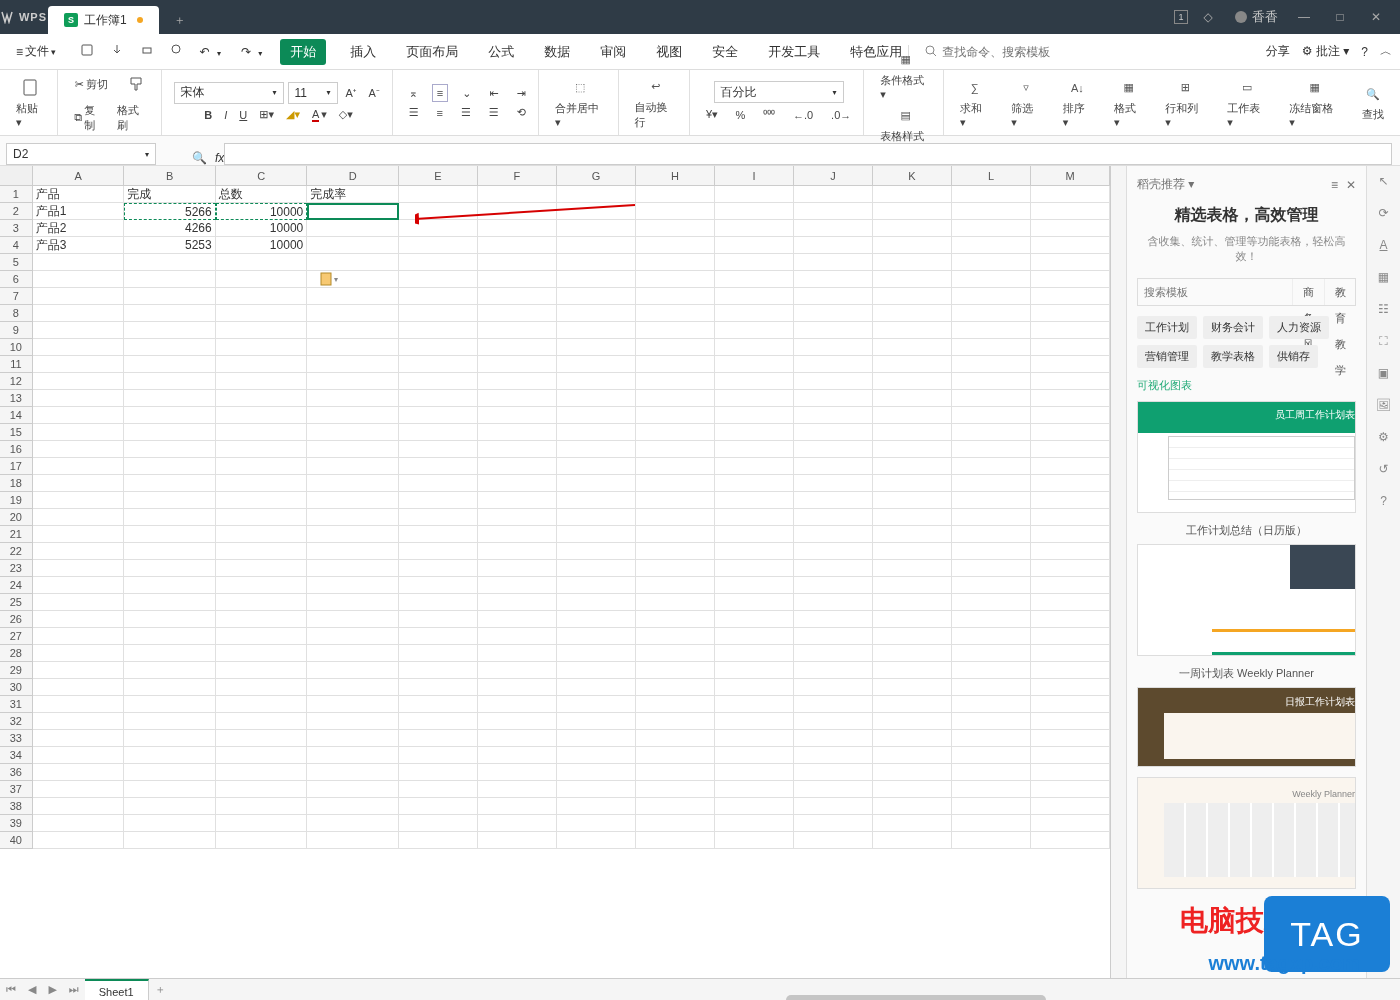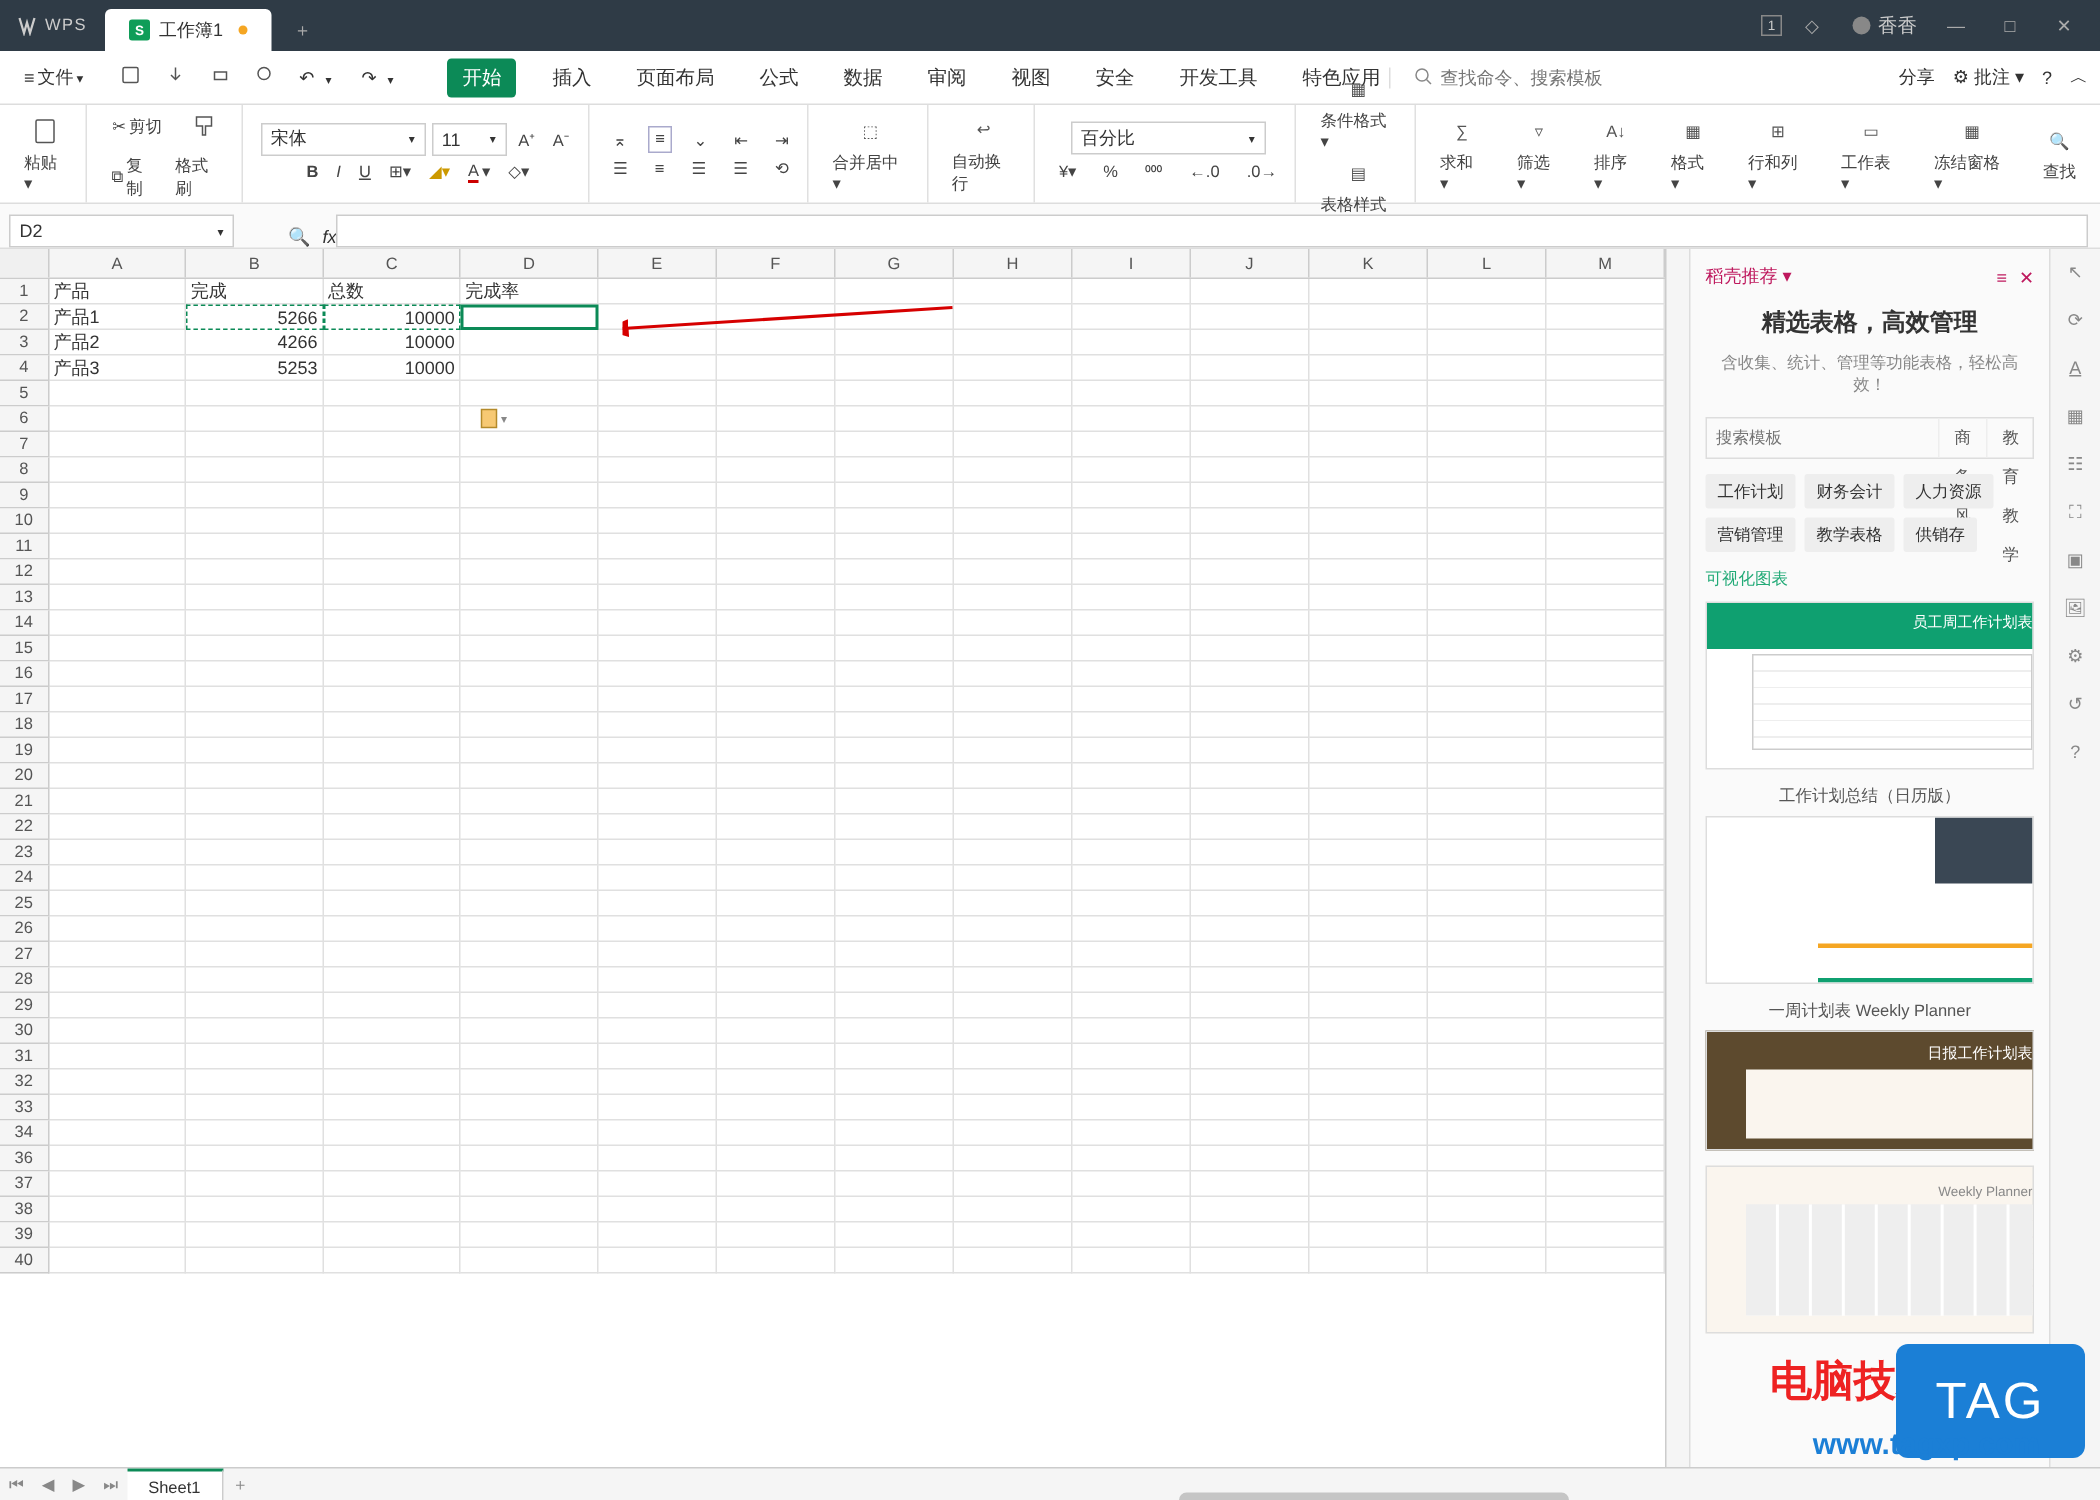--- a/index.html
+++ b/index.html
@@ -1,34 +1,34 @@
 <!DOCTYPE html>
 <html><head>
 <meta charset="utf-8">
 <style>
 *{box-sizing:border-box;margin:0;padding:0;font-family:"Microsoft YaHei",Arial,sans-serif}
 body{width:1400px;height:1000px;background:#fff;overflow:hidden;font-size:12px;color:#333;position:relative}
 .titlebar{height:34px;background:#2f3b46;display:flex;align-items:center;color:#ccc}
-.app-icon{width:70px;display:flex;align-items:center;justify-content:center;font-weight:normal;font-size:11px;letter-spacing:1px}
+.app-icon{width:48px;display:flex;align-items:center;justify-content:center;font-weight:bold;font-size:11px;letter-spacing:1px}
 .app-icon svg{margin-right:4px}
 .tab{height:28px;margin-top:6px;padding:0 16px;display:flex;align-items:center;font-size:12px;border-radius:4px 4px 0 0;position:relative}
 .tab.active{background:#fff;color:#333}
 .tab-icon{width:14px;height:14px;background:#0f9d58;border-radius:2px;margin-right:6px;display:flex;align-items:center;justify-content:center;color:#fff;font-size:9px;font-weight:bold}
 .tab-dirty{width:6px;height:6px;border-radius:50%;background:#f5a623;margin-left:10px}
 .plus-tab{width:30px;height:28px;display:flex;align-items:center;justify-content:center;margin-top:6px;margin-left:6px;cursor:pointer;color:#aaa}
 .win-controls{margin-left:auto;display:flex;align-items:center;gap:4px;padding-right:8px}
 .win-controls .ctrl{width:32px;height:26px;display:flex;align-items:center;justify-content:center;cursor:pointer;color:#aaa}
 .user-badge{display:flex;align-items:center;gap:4px;font-size:13px;padding:0 6px}
 .square{width:14px;height:14px;border:1px solid #888;font-size:9px;display:flex;align-items:center;justify-content:center}
 
 .menubar{height:36px;border-bottom:1px solid #ddd;display:flex;align-items:center;padding:0 8px;background:#fff}
 .menu-file{display:flex;align-items:center;gap:2px;padding:4px 8px;cursor:pointer;border-radius:3px}
 .qat-group{display:flex;gap:8px;margin-left:12px;align-items:center}
 .qat-group span{cursor:pointer;padding:4px}
-.ribbon-tabs{display:flex;gap:18px;margin-left:28px;align-items:flex-end}
+.ribbon-tabs{display:flex;gap:18px;margin-left:10px;align-items:flex-end}
 .rtab{cursor:pointer;padding:4px 6px;font-size:13px}
 .rtab.active{background:#0c8a57;color:#fff;border-radius:3px;padding:4px 10px}
 .menu-right{margin-left:auto;display:flex;align-items:center;gap:12px}
 .search-box{display:flex;align-items:center;gap:4px;border-left:1px solid #ddd;padding-left:16px;color:#888}
 .search-box input{border:none;outline:none;font-size:12px;color:#888;width:120px}
 
 .ribbon{height:66px;border-bottom:1px solid #ddd;display:flex;align-items:center;padding:0 8px;gap:6px;background:#fff}
 .rgroup{display:flex;flex-direction:column;align-items:center;justify-content:center;height:100%;padding:0 4px}
 .rgroup.sep{border-right:1px solid #e0e0e0;padding-right:8px;margin-right:2px}
 .rgroup .top{display:flex;gap:4px;align-items:center;margin-bottom:2px}
@@ -54,21 +54,21 @@
 .row{display:flex;height:17px}
 .row-h{width:34px;border-right:1px solid #ccc;border-bottom:1px solid #ccc;background:#f5f5f5;text-align:center;font-size:11px;line-height:17px;color:#555}
 .cell{width:82px;border-right:1px solid #e0e0e0;border-bottom:1px solid #e0e0e0;padding:0 3px;font-size:12px;line-height:17px;overflow:hidden;white-space:nowrap}
 .cell.c0,.cell.c1,.cell.c2,.cell.c3{width:95px}
 .cell.num{text-align:right}
 .marching{border:1.5px dashed #0c8a57!important}
 .active-cell{border:2px solid #0c8a57!important;position:relative;z-index:2}
 .vscroll{width:16px;border-left:1px solid #ccc;background:#f5f5f5}
 
 .sidebar{width:240px;border-left:1px solid #ddd;background:#fafafa;display:flex;flex-direction:column;padding:10px;position:relative}
-.sb-title{font-size:12px;color:#be185d;display:flex;justify-content:space-between;align-items:center;margin-bottom:12px}
+.sb-title{font-size:12px;color:#737373;display:flex;justify-content:space-between;align-items:center;margin-bottom:12px}
 .sb-head{font-size:16px;font-weight:bold;text-align:center;margin-bottom:8px}
 .sb-sub{font-size:11px;color:#888;text-align:center;margin-bottom:14px}
 .sb-search{display:flex;border:1px solid #ddd;height:28px;margin-bottom:10px}
 .sb-search input{flex:1;border:none;outline:none;padding:0 6px;font-size:11px;background:transparent}
 .sb-search .tabb{padding:0 10px;line-height:26px;font-size:11px;border-left:1px solid #eee;cursor:pointer;color:#555}
 .sb-cats{display:flex;flex-wrap:wrap;gap:6px;margin-bottom:10px}
 .sb-cat{background:#eee;padding:4px 8px;font-size:11px;border-radius:2px;cursor:pointer}
 .sb-sec-title{font-size:11px;color:#2a7;margin-bottom:8px}
 .tmpl{width:100%;height:112px;border:1px solid #ddd;background:#fff;margin-bottom:10px;display:flex;flex-direction:column;align-items:flex-end;justify-content:center;font-size:9px;color:#888;overflow:hidden;position:relative}
 .tmpl-title{font-size:11px;color:#555;text-align:center;margin-bottom:6px}

